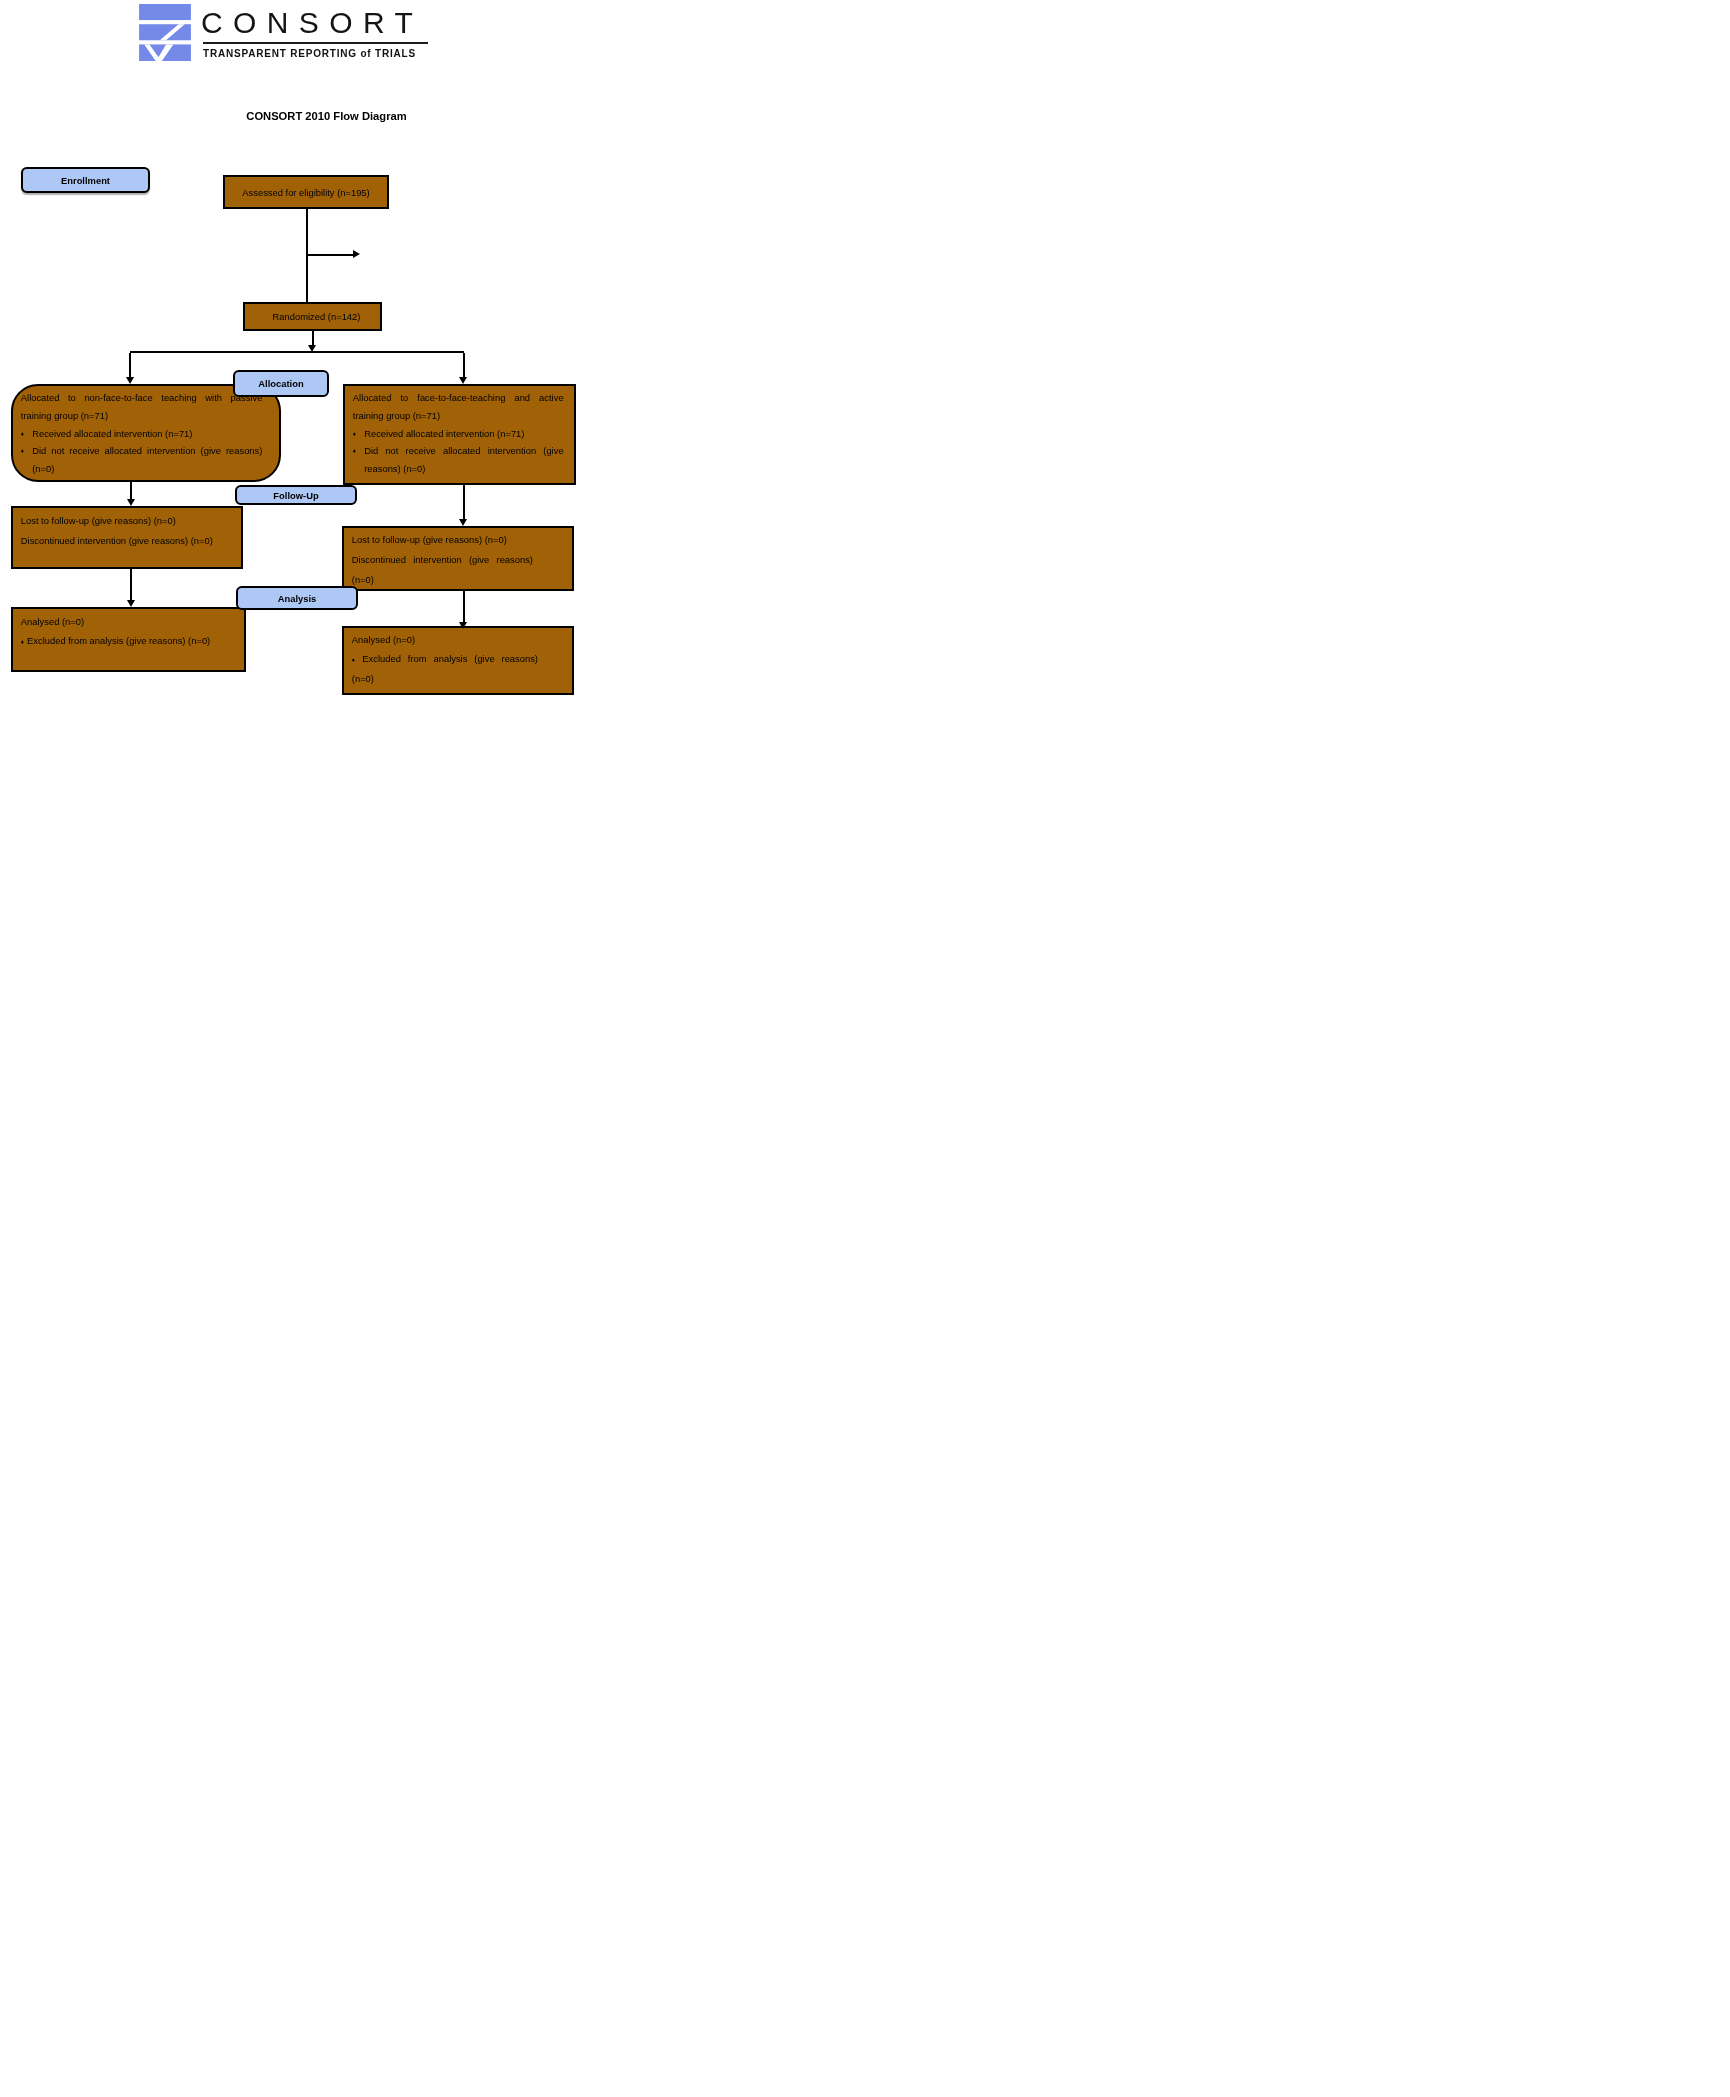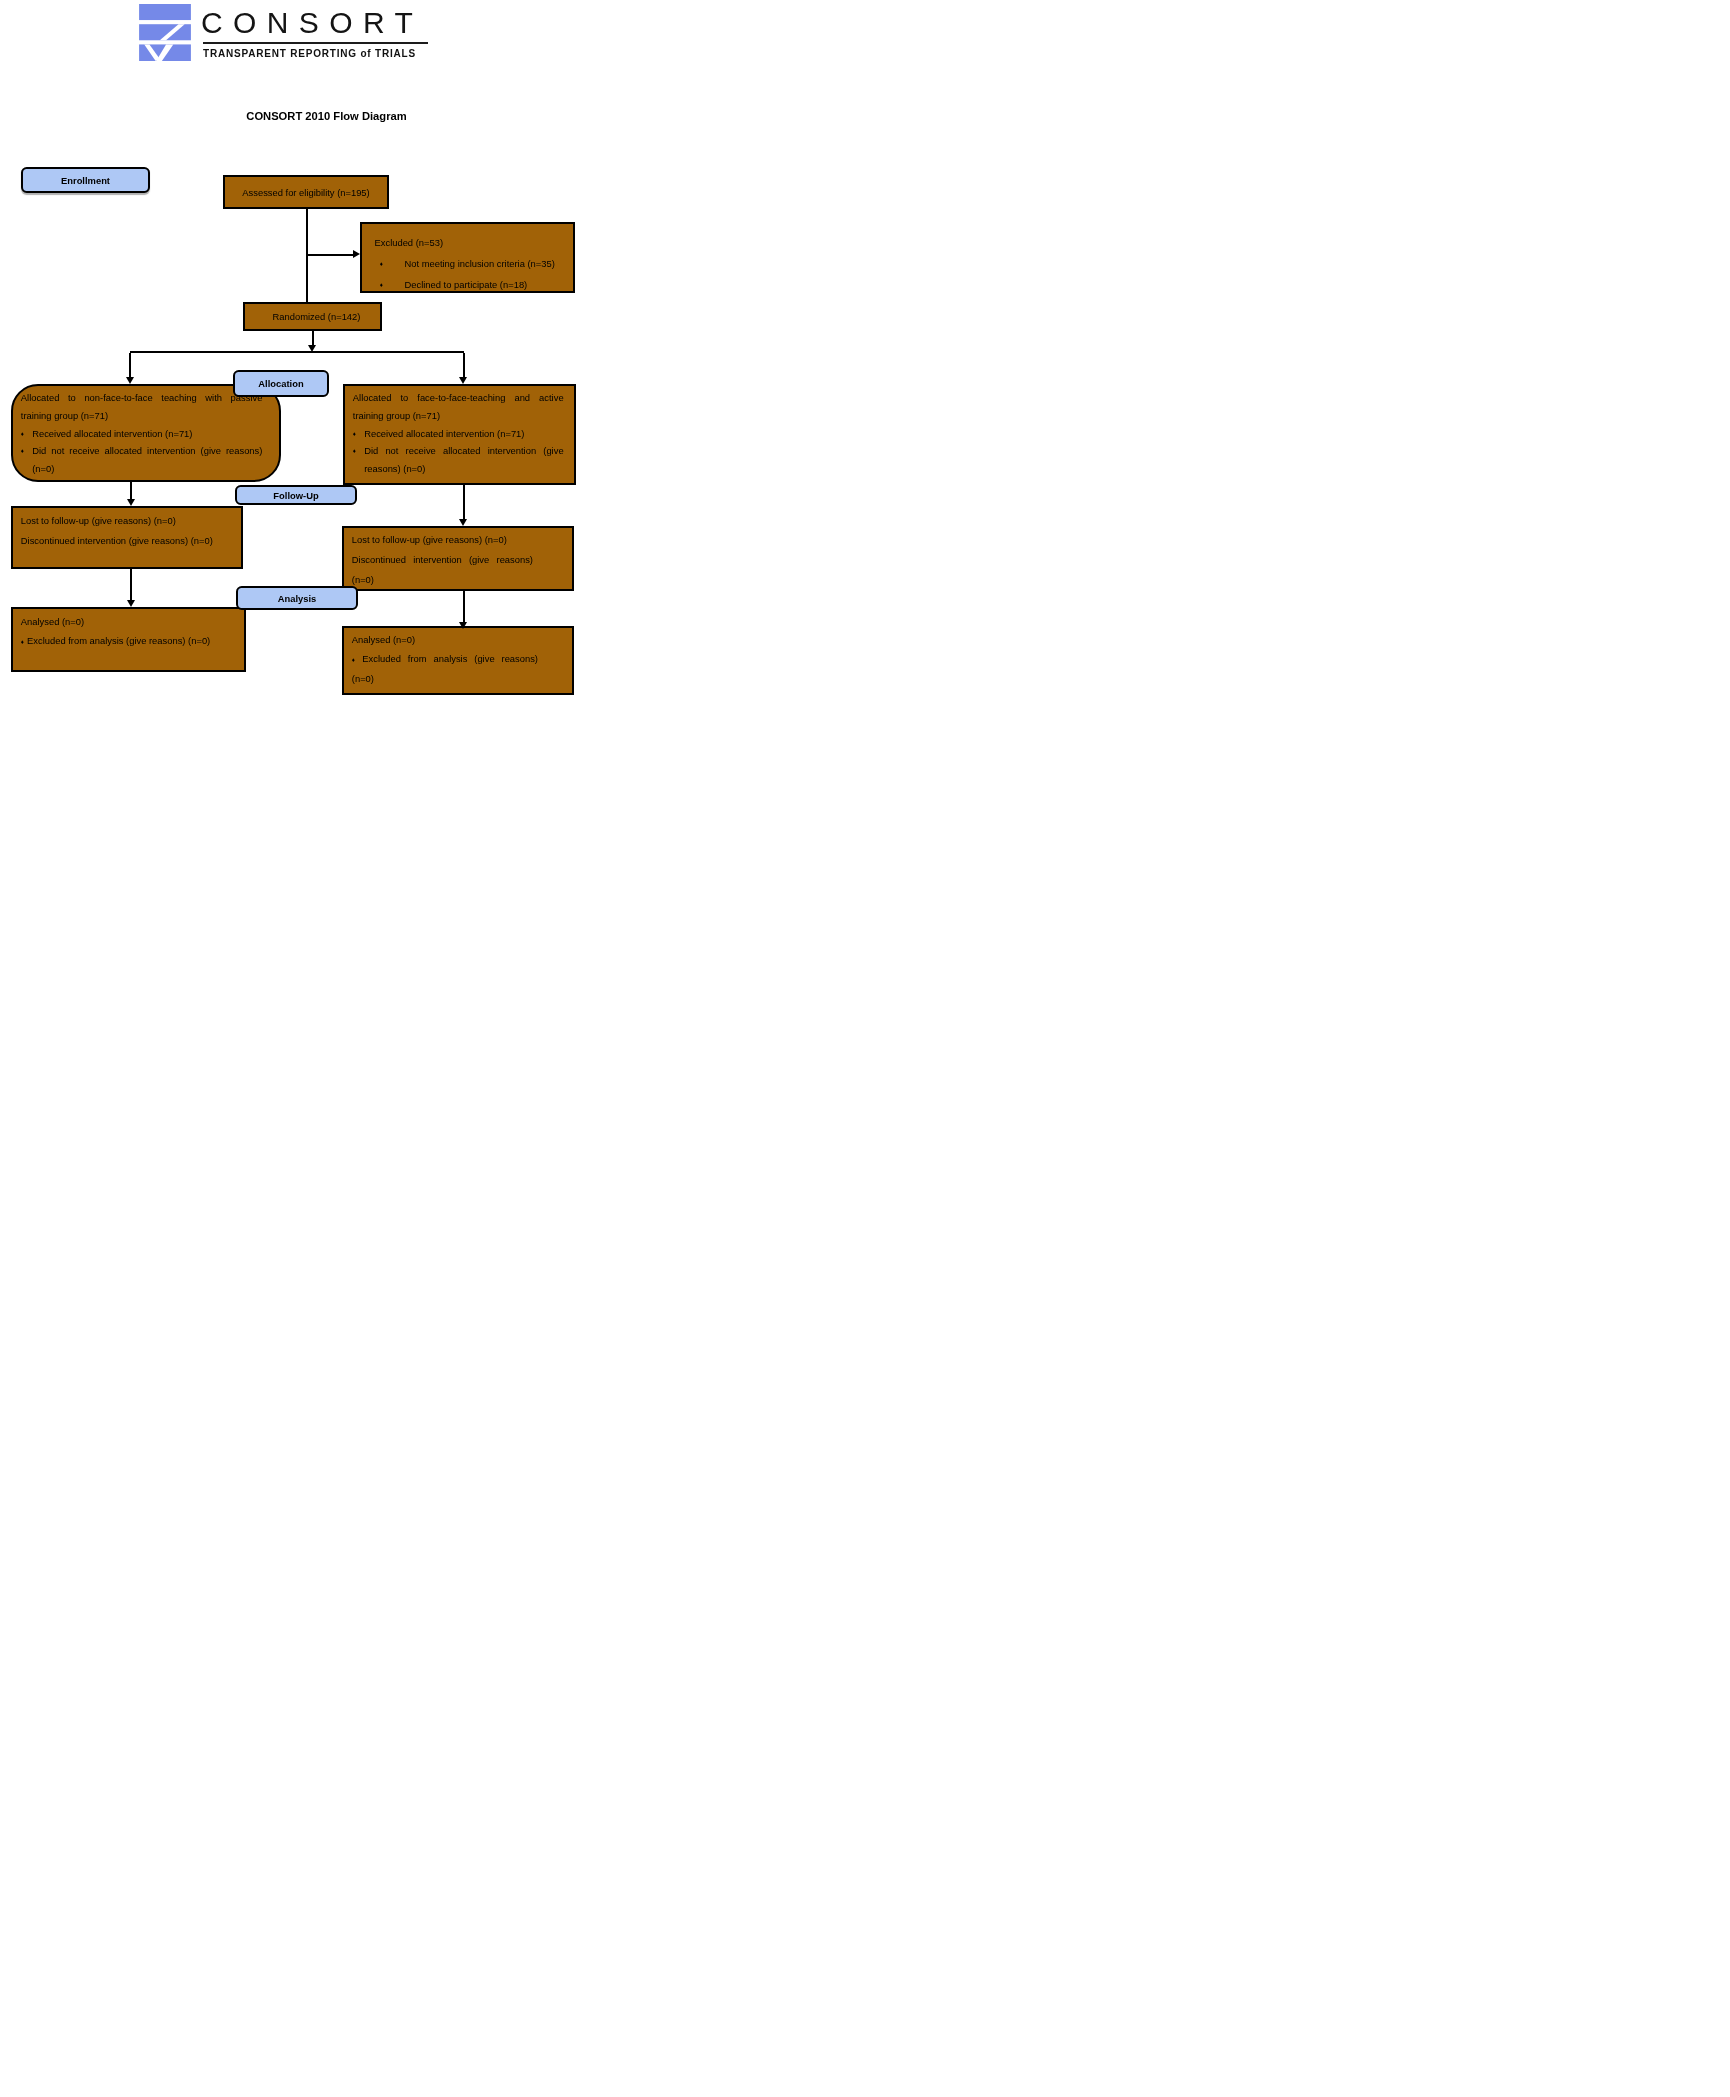--- a/index.html
+++ b/index.html
@@ -126,31 +126,20 @@
 
   <h1 class="page-title">CONSORT 2010 Flow Diagram</h1>
 
   <div class="pill pill-enrollment">Enrollment</div>
   <div class="pill pill-allocation">Allocation</div>
   <div class="pill pill-followup">Follow-Up</div>
   <div class="pill pill-analysis">Analysis</div>
 
   <div class="wbox box-assessed center-text">Assessed for eligibility (n=195)</div>
 
-  <div class="wbox box-excluded">
-    <div class="para" style="text-align:left;">Excluded (n=53)</div>
-    <div class="brow">
-      <span class="b">♦</span>
-      <span class="t" style="text-align:left;">Not meeting inclusion criteria (n=35)</span>
-    </div>
-    <div class="brow">
-      <span class="b">♦</span>
-      <span class="t" style="text-align:left;">Declined to participate (n=18)</span>
-    </div>
-  </div>
 
   <div class="wbox box-randomized center-text">Randomized (n=142)</div>
 
   <div class="wbox box-alloc-left">
     <p class="para">Allocated to non-face-to-face teaching with passive training group (n=71)</p>
     <div class="brow">
       <span class="b">♦</span>
       <span class="t">Received allocated intervention (n=71)</span>
     </div>
     <div class="brow">

